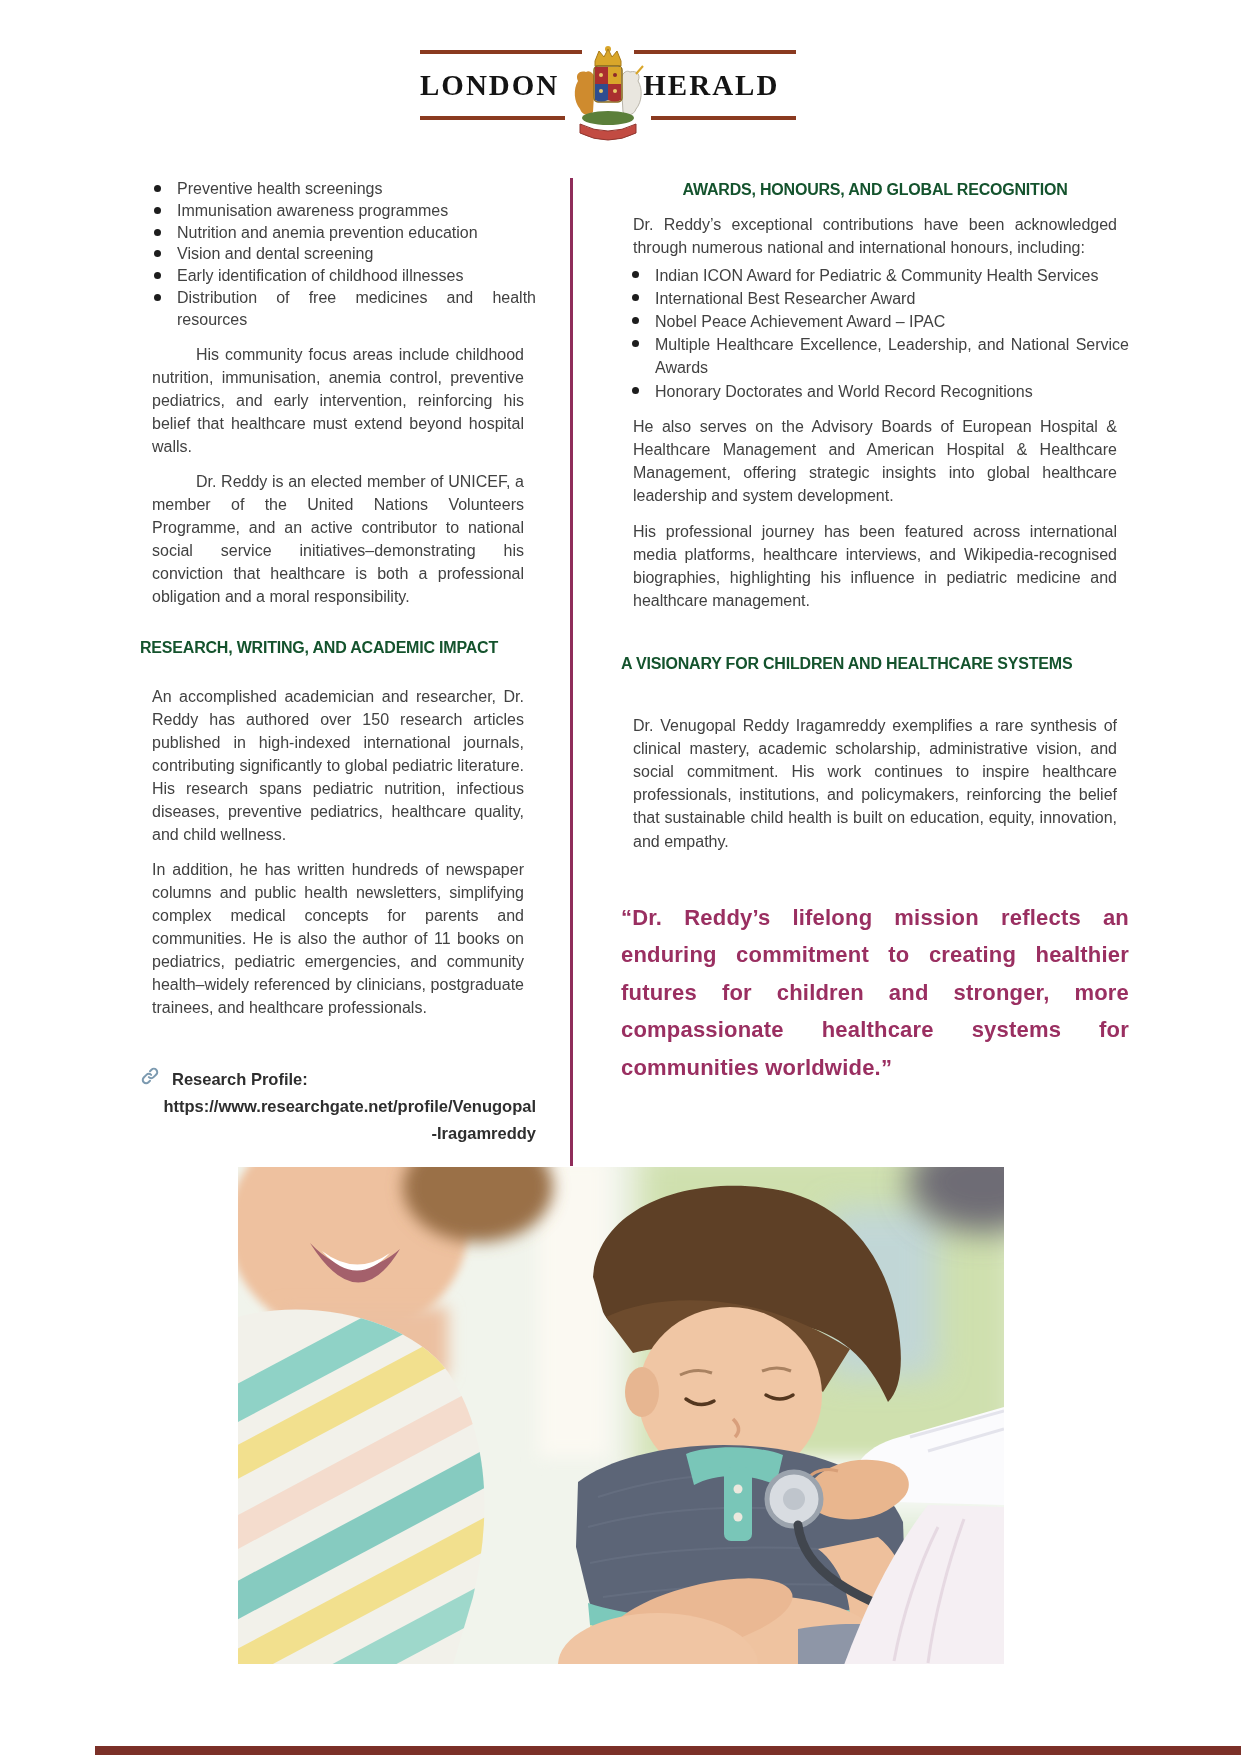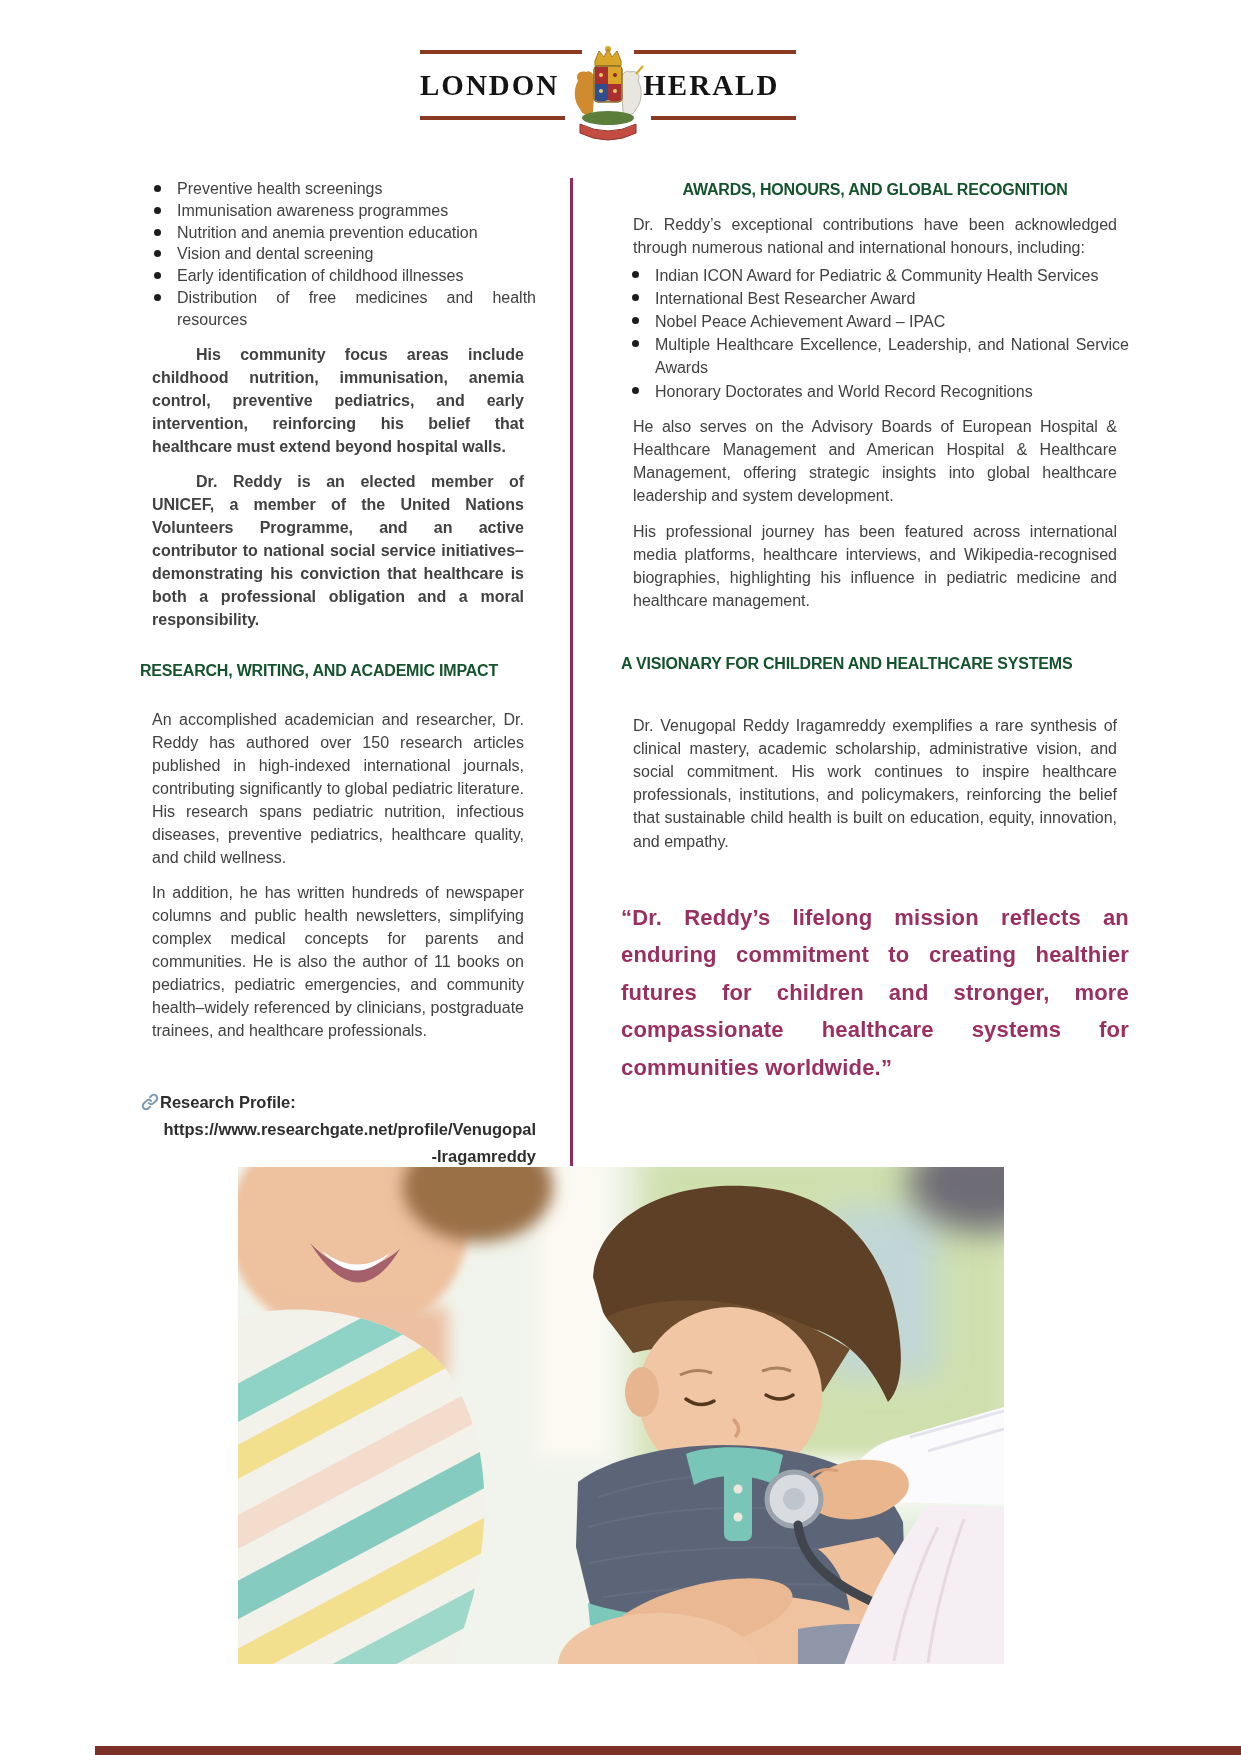--- a/index.html
+++ b/index.html
@@ -22,21 +22,21 @@
     font-size:29px;letter-spacing:2px;color:#141414;white-space:nowrap;
   }
   .crest-spacer{width:84px;}
   .crest{position:absolute;left:149px;top:-6px;width:78px;height:104px;z-index:3;}
 
   
   .divider{position:absolute;left:570px;top:178px;width:3px;height:988px;background:#8f2d5a;}
   .col-left{position:absolute;left:140px;top:178px;width:396px;font-size:16px;line-height:23px;}
   .col-right{position:absolute;left:621px;top:178px;width:508px;font-size:16px;line-height:23.2px;}
   p{margin:12px;text-align:justify;}
-  .indent{text-indent:44px;font-weight:bold;}
+  .indent{text-indent:44px;}
   ul.bullets{margin:0;padding:0 0 0 37px;list-style:none;}
   ul.bullets li{position:relative;text-align:justify;line-height:21.8px;}
   .col-right ul.bullets{padding-left:34px;}
   .col-right ul.bullets li{line-height:23.2px;}
   ul.bullets li::before{
     content:"";position:absolute;left:-23px;top:7px;width:7px;height:7px;
     border-radius:50%;background:#1d1d1d;
   }
   .mb-bullets{margin-bottom:24px;}
   h2.section{
@@ -44,21 +44,21 @@
     text-align:left;
   }
   .col-left h2.section{margin:28px 0 26px;}
   .col-right h2.center{text-align:center;margin:0 0 8px;}
   .col-right h2.visionary{margin:40px 0 38px;}
   .col-right .intro{margin-bottom:4px;}
   .col-right ul.bullets{margin:4px 0 2px;}
 
   
   .profile{margin-top:6px;font-weight:700;color:#2e2e2e;font-size:16.5px;line-height:27px;}
-  .profile-line1{display:flex;align-items:center;gap:0;margin-top:47px;}
+  .profile-line1{display:flex;align-items:flex-start;gap:12px;margin-top:47px;}
   .linkicon{width:20px;height:20px;display:inline-block;flex:0 0 auto;}
   a.url{color:#2e2e2e;text-decoration:none;display:block;cursor:pointer;}
   a.url span{display:block;white-space:nowrap;text-align:right;}
 
   
   blockquote.quote{
     margin:46px 0 0;font-size:22px;line-height:37.5px;font-weight:700;
     color:#9a2f61;text-align:justify;letter-spacing:0.2px;
   }
 

